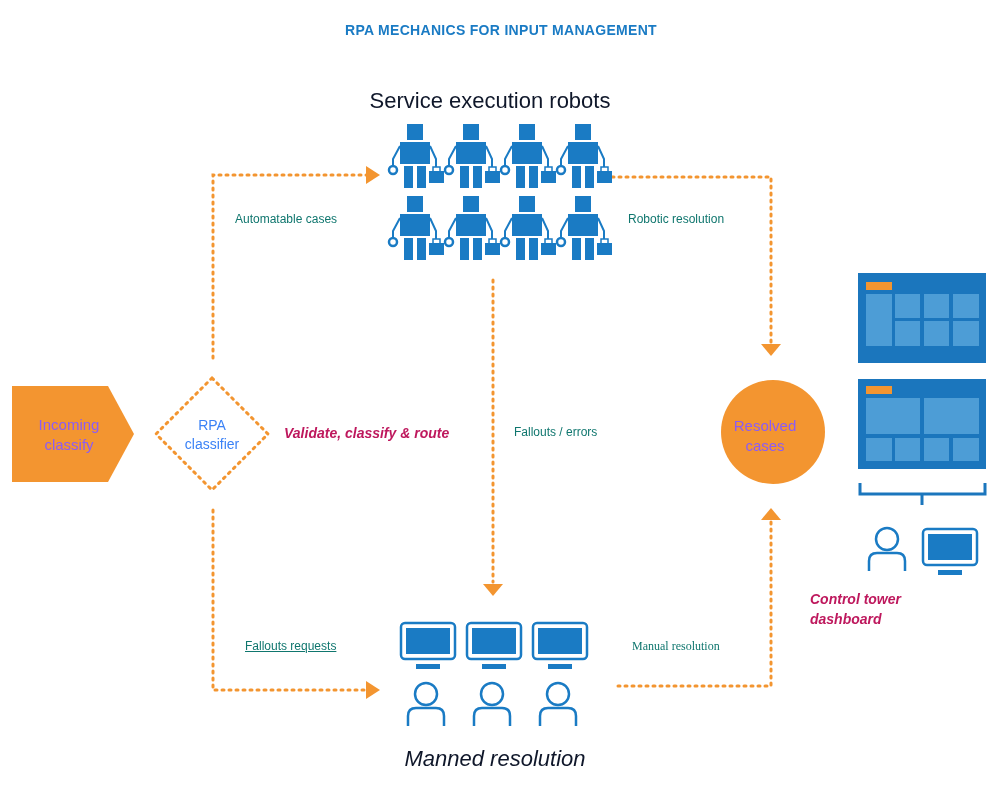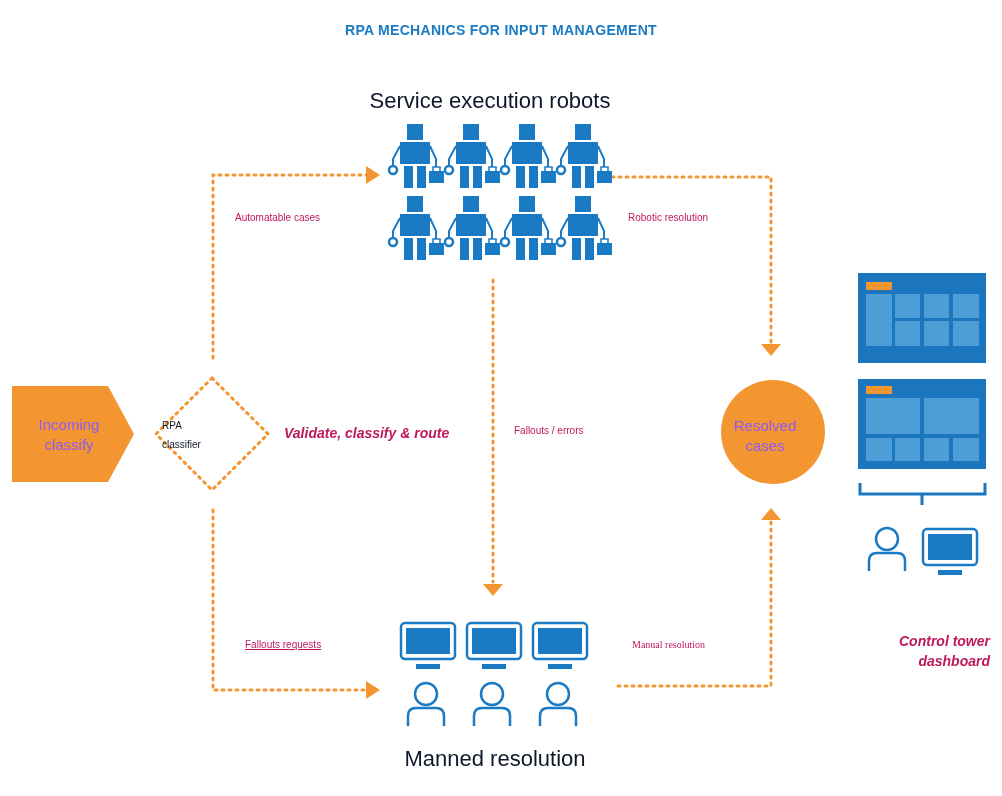--- a/index.html
+++ b/index.html
@@ -1,20 +1,20 @@
 <!DOCTYPE html>
 <html><head>
 <meta charset="utf-8">
 <style>
   html,body{margin:0;padding:0;background:#fff;}
   body{width:1002px;height:796px;position:relative;overflow:hidden;font-family:"Liberation Sans",sans-serif;}
   .abs{position:absolute;}
   .title{left:0;width:1002px;top:22px;text-align:center;color:#1a7bc4;font-weight:bold;font-size:14px;letter-spacing:0.3px;}
   .big-orange{color:#0f172a;font-size:22px;text-align:center;}
-  .label{color:#be185d;font-size:10px;}
+  .label{color:#0f766e;font-size:12px;}
   .label-bi{color:#be185d;font-size:14px;font-weight:bold;font-style:italic;}
   .white-text{color:#8b5cf6;font-size:15px;text-align:center;line-height:20px;}
   svg{position:absolute;left:0;top:0;}
 </style>
 </head>
 <body>
 
 <div class="abs title">RPA MECHANICS FOR INPUT MANAGEMENT</div>
 
 <svg width="1002" height="796">
@@ -102,38 +102,38 @@
     <rect x="895" y="438" width="25" height="23" fill="#4d9dd6"></rect>
     <rect x="924" y="438" width="25" height="23" fill="#4d9dd6"></rect>
     <rect x="953" y="438" width="26" height="23" fill="#4d9dd6"></rect>
   </g>
   <path d="M860 483 L860 494 L985 494 L985 483 M922 494 L922 505" stroke="#1b76bd" stroke-width="3" fill="none"></path>
   <use href="#person" x="867" y="527"></use>
   <use href="#monitor" x="922" y="528"></use>
 </svg>
 
 <div class="abs big-orange" style="left:330px;width:320px;top:88px;">Service execution robots</div>
-<div class="abs big-orange" style="left:330px;width:330px;top:746px;">Manned resolution</div>
+<div class="abs big-orange" style="left:330px;width:330px;top:746px;font-style:italic;">Manned resolution</div>
 
 <div class="abs white-text" style="left:14px;width:110px;top:415px;">
   <div>Incoming</div>
   <div>classify</div>
 </div>
-<div class="abs" style="left:162px;width:100px;top:416px;color:#0f172a;font-size:10px;line-height:19px;">
+<div class="abs" style="left:162px;width:100px;top:416px;text-align:center;color:#3b82f6;font-size:14px;line-height:19px;">
   <div>RPA</div>
   <div>classifier</div>
 </div>
 <div class="abs white-text" style="left:721px;width:88px;top:416px;">
   <div>Resolved</div>
   <div>cases</div>
 </div>
 
 <div class="abs label-bi" style="left:284px;top:425px;">Validate, classify &amp; route</div>
 <div class="abs label" style="left:235px;top:212px;">Automatable cases</div>
 <div class="abs label" style="left:628px;top:212px;">Robotic resolution</div>
 <div class="abs label" style="left:514px;top:425px;">Fallouts / errors</div>
 <div class="abs label" style="left:245px;top:639px;text-decoration:underline;">Fallouts requests</div>
 <div class="abs label" style="left:632px;top:639px;font-family:Liberation Serif, serif;">Manual resolution</div>
 
-<div class="abs label-bi" style="left:850px;width:140px;top:589px;text-align:right;line-height:20px;margin-top:42px;">
+<div class="abs label-bi" style="left:810px;width:140px;top:589px;text-align:left;line-height:20px;">
   <div>Control tower</div>
   <div>dashboard</div>
 </div>
 
 </body></html>

